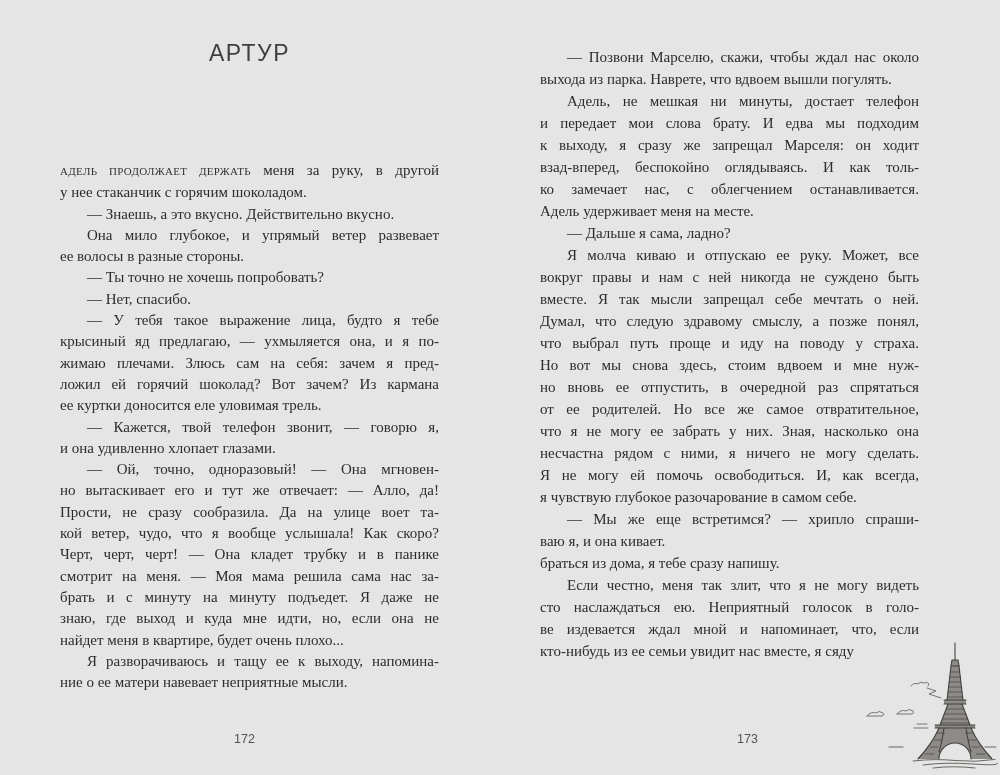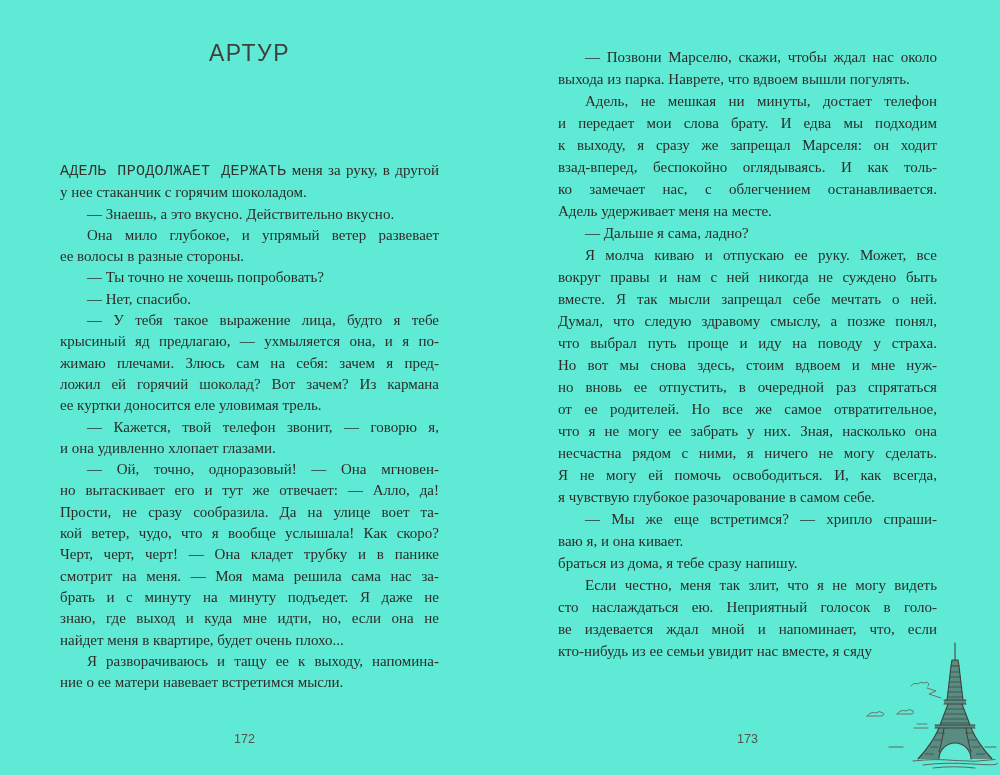--- a/index.html
+++ b/index.html
@@ -1,41 +1,41 @@
 <!DOCTYPE html>
 <html><head>
 <meta charset="utf-8">
 <style>
   html,body{margin:0;padding:0;}
   body{
     width:1000px;height:775px;background:#fefefe;position:relative;overflow:hidden;
     font-family:"Liberation Serif",serif;
   }
-  .spread{position:absolute;inset:0;background:#5eead4;}
+  .spread{position:absolute;inset:0;background:#e5e5e5;}
   .chapter-title{
     position:absolute;left:60px;top:40px;width:379px;text-align:center;
     font-family:"Liberation Sans",sans-serif;font-size:23px;letter-spacing:1.5px;
     color:#413f3c;
   }
   .page-body{
     position:absolute;width:379px;color:#2e2c29;font-size:15px;
   }
   .left-body{left:60px;top:160px;}
   .left-body .tline{line-height:21.3px;}
-  .right-body{left:558px;top:46px;}
+  .right-body{left:540px;top:46px;}
   .right-body .tline{line-height:22px;}
   .para{margin:0;}
   .tline{
     text-align:justify;text-align-last:justify;text-justify:inter-word;
     white-space:normal;
   }
   .tline.last{text-align-last:left;}
   .tline.indent{text-indent:27px;}
   .lead-caps{
-    font-family:Liberation Mono, monospace;font-size:15px;letter-spacing:0.3px;
+    font-family:Liberation Serif, serif;font-size:11px;letter-spacing:0.3px;
     color:#353330;
   }
   .page-number{
     position:absolute;top:732px;width:379px;text-align:center;
     font-family:"Liberation Sans",sans-serif;font-size:12.5px;color:#55534f;
   }
   .page-number.left{left:55px;}
   .page-number.right{left:558px;}
   .illustration{position:absolute;right:0;bottom:0;}
 </style>
@@ -81,21 +81,21 @@
         <div class="tline">Прости, не сразу сообразила. Да на улице воет та-</div>
         <div class="tline">кой ветер, чудо, что я вообще услышала! Как скоро?</div>
         <div class="tline">Черт, черт, черт! — Она кладет трубку и в панике</div>
         <div class="tline">смотрит на меня. — Моя мама решила сама нас за-</div>
         <div class="tline">брать и с минуту на минуту подъедет. Я даже не</div>
         <div class="tline">знаю, где выход и куда мне идти, но, если она не</div>
         <div class="tline last">найдет меня в квартире, будет очень плохо...</div>
       </div>
       <div class="para">
         <div class="tline indent">Я разворачиваюсь и тащу ее к выходу, напомина-</div>
-        <div class="tline last">ние о ее матери навевает встретимся мысли.</div>
+        <div class="tline last">ние о ее матери навевает неприятные мысли.</div>
       </div>
     </div>
 
   <div class="page-body right-body">
       <div class="para">
         <div class="tline indent">— Позвони Марселю, скажи, чтобы ждал нас около</div>
         <div class="tline last">выхода из парка. Наврете, что вдвоем вышли погулять.</div>
       </div>
       <div class="para">
         <div class="tline indent">Адель, не мешкая ни минуты, достает телефон</div>

